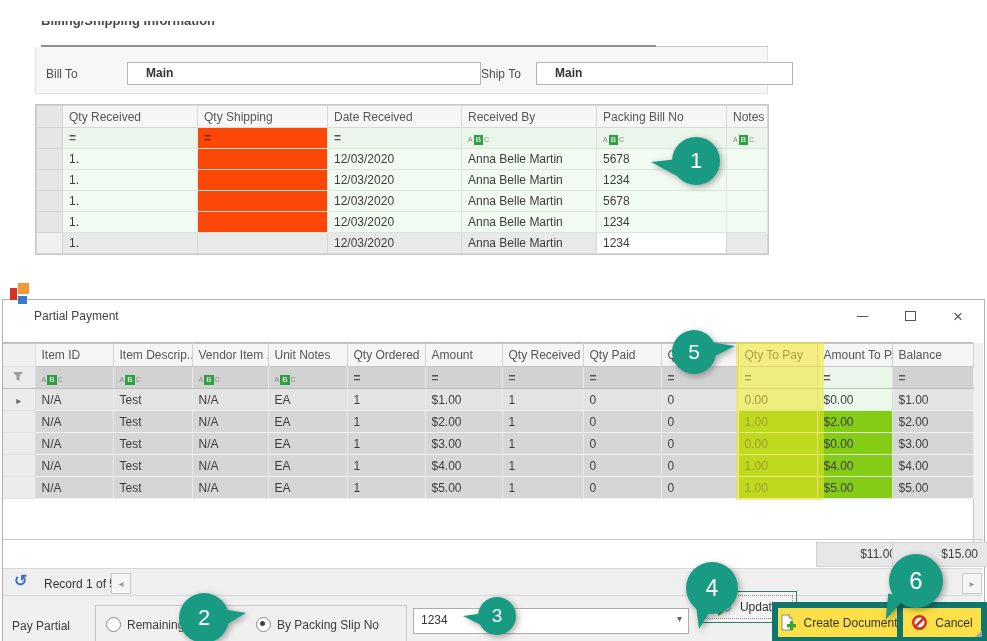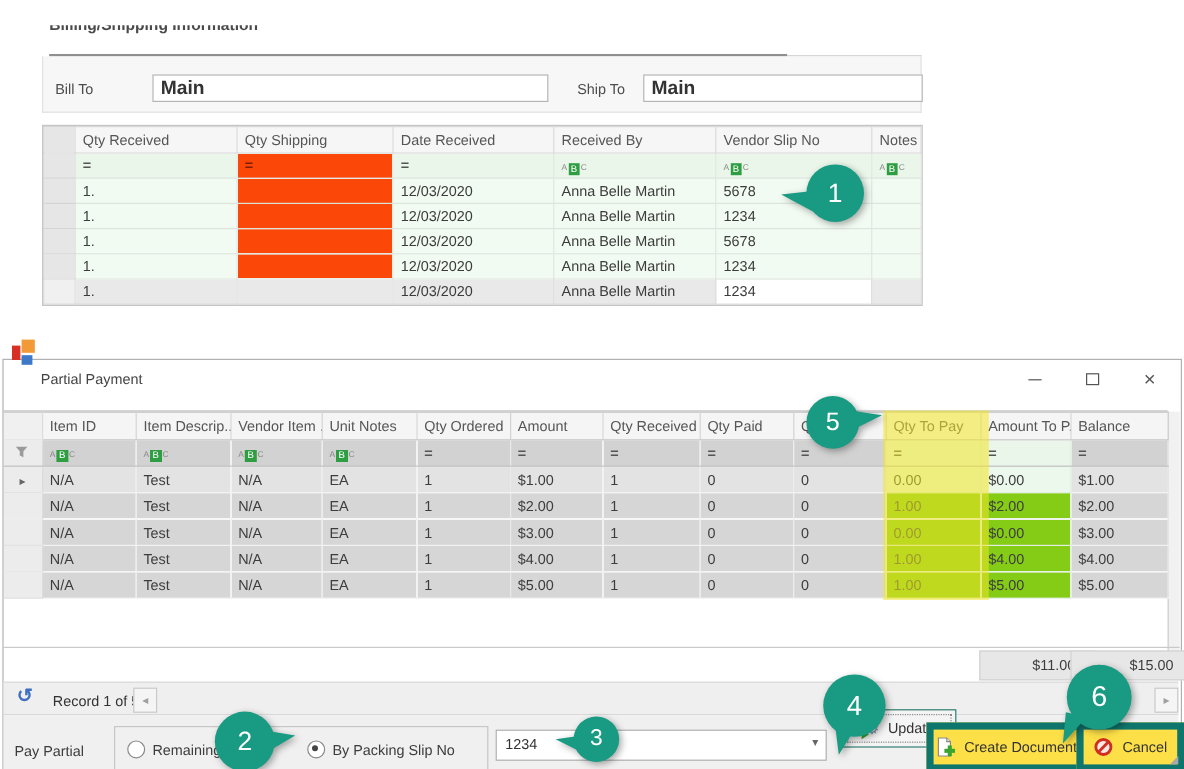--- a/index.html
+++ b/index.html
@@ -11,21 +11,21 @@
 
   
   .title-clip{left:41px;top:0;width:620px;height:24px;overflow:hidden;}
   .title-clip b{display:block;margin-top:-9px;font-size:13px;line-height:17px;color:#4a4a4a;}
   .title-line-dark{left:41px;top:24px;width:615px;height:2px;background:#8f8f8f;}
   .title-line-light{left:656px;top:25px;width:112px;height:1px;background:#cccccc;}
   .bs-panel{left:35px;top:26px;width:731px;height:46px;background:#f7f7f7;
     border:1px solid #e2e2e2;border-top:none;}
   .field-label{color:#4c4c4c;}
   .tb{background:#fff;border:1px solid #b5b5b5;font-weight:bold;color:#333;
-    padding:0 6px;line-height:21px;font-size:16px;font-family:"Liberation Sans",sans-serif;}
+    padding:0 18px;line-height:21px;font-size:12px;font-family:"Liberation Sans",sans-serif;}
 
   
   table.grid{border-collapse:collapse;table-layout:fixed;font-size:12px;}
   table.grid td,table.grid th{overflow:hidden;white-space:nowrap;padding:0 6px;font-weight:normal;text-align:left;}
   td.r{text-align:right;}
   .gridwrap{border:1px solid #c6c6c6;background:#fff;}
 
   
   .tg th{background:#f6f6f6;color:#565656;border:1px solid #d8d8d8;height:21px;}
   .tg td{height:20px;border:1px solid #dce4dc;}
@@ -129,21 +129,21 @@
         <col style="width:130px">
         <col style="width:41px">
       </colgroup>
   <tbody>
         <tr>
     <th class="ind"></th>
     <th>Qty Received</th>
     <th>Qty Shipping</th>
     <th>Date Received</th>
     <th>Received By</th>
-    <th>Vendor Slip No</th>
+    <th>Packing Bill No</th>
     <th>Notes</th>
   </tr>
   <tr>
     <td class="ind"></td>
     <td class="flt"><span class="eq">=</span></td>
     <td class="flt orange"><span class="eq">=</span></td>
     <td class="flt"><span class="eq">=</span></td>
     <td class="flt"><span class="abc">
               <span class="fa">A</span>
               <span class="fb">B</span>

